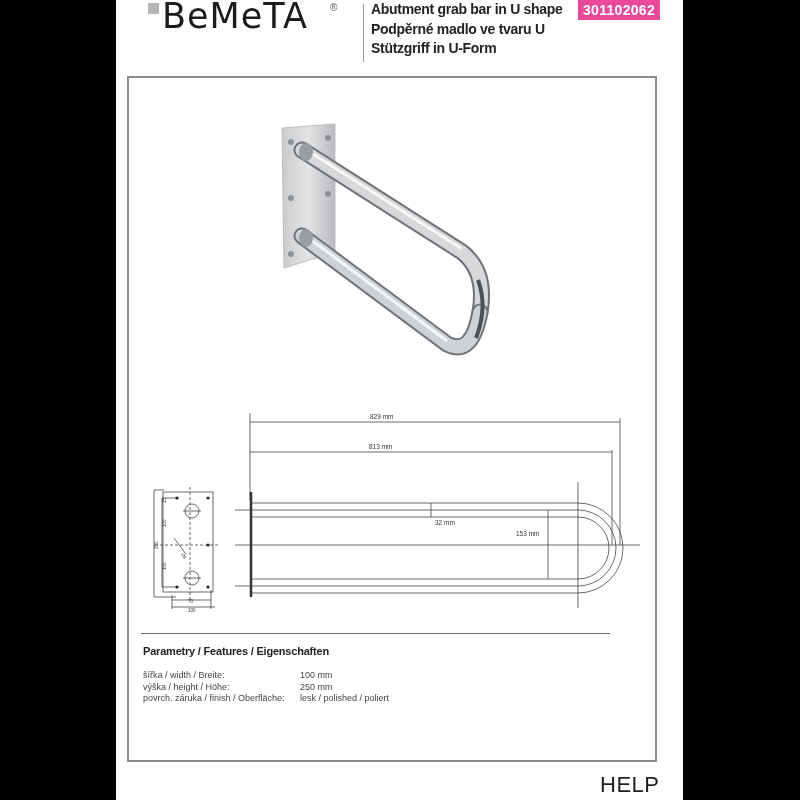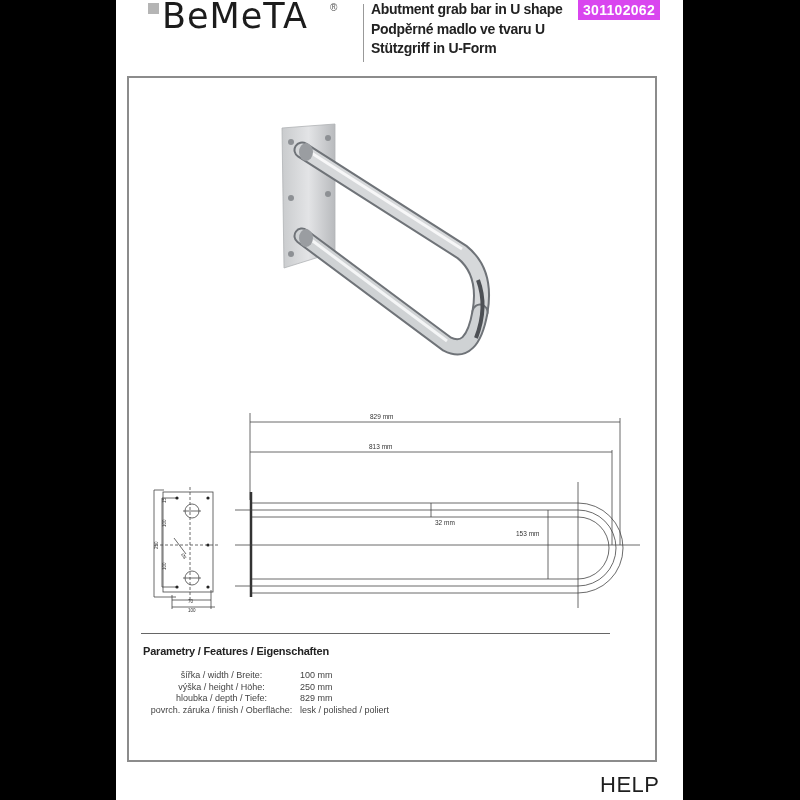--- a/index.html
+++ b/index.html
@@ -4,27 +4,27 @@
 <style>
   html,body{margin:0;padding:0;background:#000;}
   body{width:800px;height:800px;position:relative;overflow:hidden;font-family:"Liberation Sans",sans-serif;}
   .page{position:absolute;left:116px;top:0;width:567px;height:800px;background:#fff;}
   .logo-sq{position:absolute;left:148px;top:3px;width:11px;height:11px;background:#b5b5b5;}
   .logo-text{position:absolute;left:162px;top:-6px;font-size:35px;letter-spacing:1px;color:#1c1c1c;font-family:"DejaVu Sans",sans-serif;font-weight:normal;line-height:44px;}
   .logo-reg{position:absolute;left:330px;top:2px;font-size:10px;color:#555;}
   .sep{position:absolute;left:363px;top:4px;width:1px;height:58px;background:#999;}
   .titles{position:absolute;left:371px;top:0;}
   .titles div{font-family:"Liberation Sans",sans-serif;font-weight:bold;font-size:14px;color:#222;line-height:19.5px;letter-spacing:-0.3px;}
-  .pn{position:absolute;left:578px;top:0;width:82px;height:20px;background:#d946ef;color:#fff;font-weight:bold;font-size:14px;line-height:20px;text-align:center;letter-spacing:0.3px;}
+  .pn{position:absolute;left:578px;top:0;width:82px;height:20px;background:#ec4899;color:#fff;font-weight:bold;font-size:14px;line-height:20px;text-align:center;letter-spacing:0.3px;}
   .frame{position:absolute;left:127px;top:76px;width:530px;height:686px;border:2px solid #8c8c8c;box-sizing:border-box;}
   .photo{position:absolute;left:262px;top:112px;width:240px;height:280px;}
   .drawing{position:absolute;left:0;top:0;width:800px;height:800px;pointer-events:none;}
   .divider{position:absolute;left:141px;top:633px;width:469px;height:1px;background:#666;}
   .feat-title{position:absolute;left:143px;top:645px;font-weight:bold;font-size:11px;color:#222;letter-spacing:-0.2px;}
-  .specs{position:absolute;left:143px;top:670px;text-align:center;}
+  .specs{position:absolute;left:143px;top:670px;}
   .spec-row{display:flex;height:11.5px;font-size:9px;line-height:11.5px;color:#444;}
   .spec-label{width:157px;}
   .help{position:absolute;left:600px;top:772px;font-weight:normal;font-size:22px;color:#1e1e1e;letter-spacing:0.5px;}
   .dimtxt{font-family:"Liberation Sans",sans-serif;font-size:6.5px;fill:#333;}
   .tiny{font-family:"Liberation Sans",sans-serif;font-size:4.5px;fill:#333;}
 </style>
 </head>
 <body>
 
 <div class="page"></div>
@@ -150,22 +150,18 @@
 <div class="specs">
   <div class="spec-row">
     <span class="spec-label">šířka / width / Breite:</span>
     <span>100 mm</span>
   </div>
   <div class="spec-row">
     <span class="spec-label">výška / height / Höhe:</span>
     <span>250 mm</span>
   </div>
   <div class="spec-row">
-    <span class="spec-label">hloubka / depth / Tiefe:</span>
-    <span>829 mm</span>
-  </div>
-  <div class="spec-row">
     <span class="spec-label">povrch. záruka / finish / Oberfläche:</span>
     <span>lesk / polished / poliert</span>
   </div>
 </div>
 
 <div class="help">HELP</div>
 
 </body></html>

